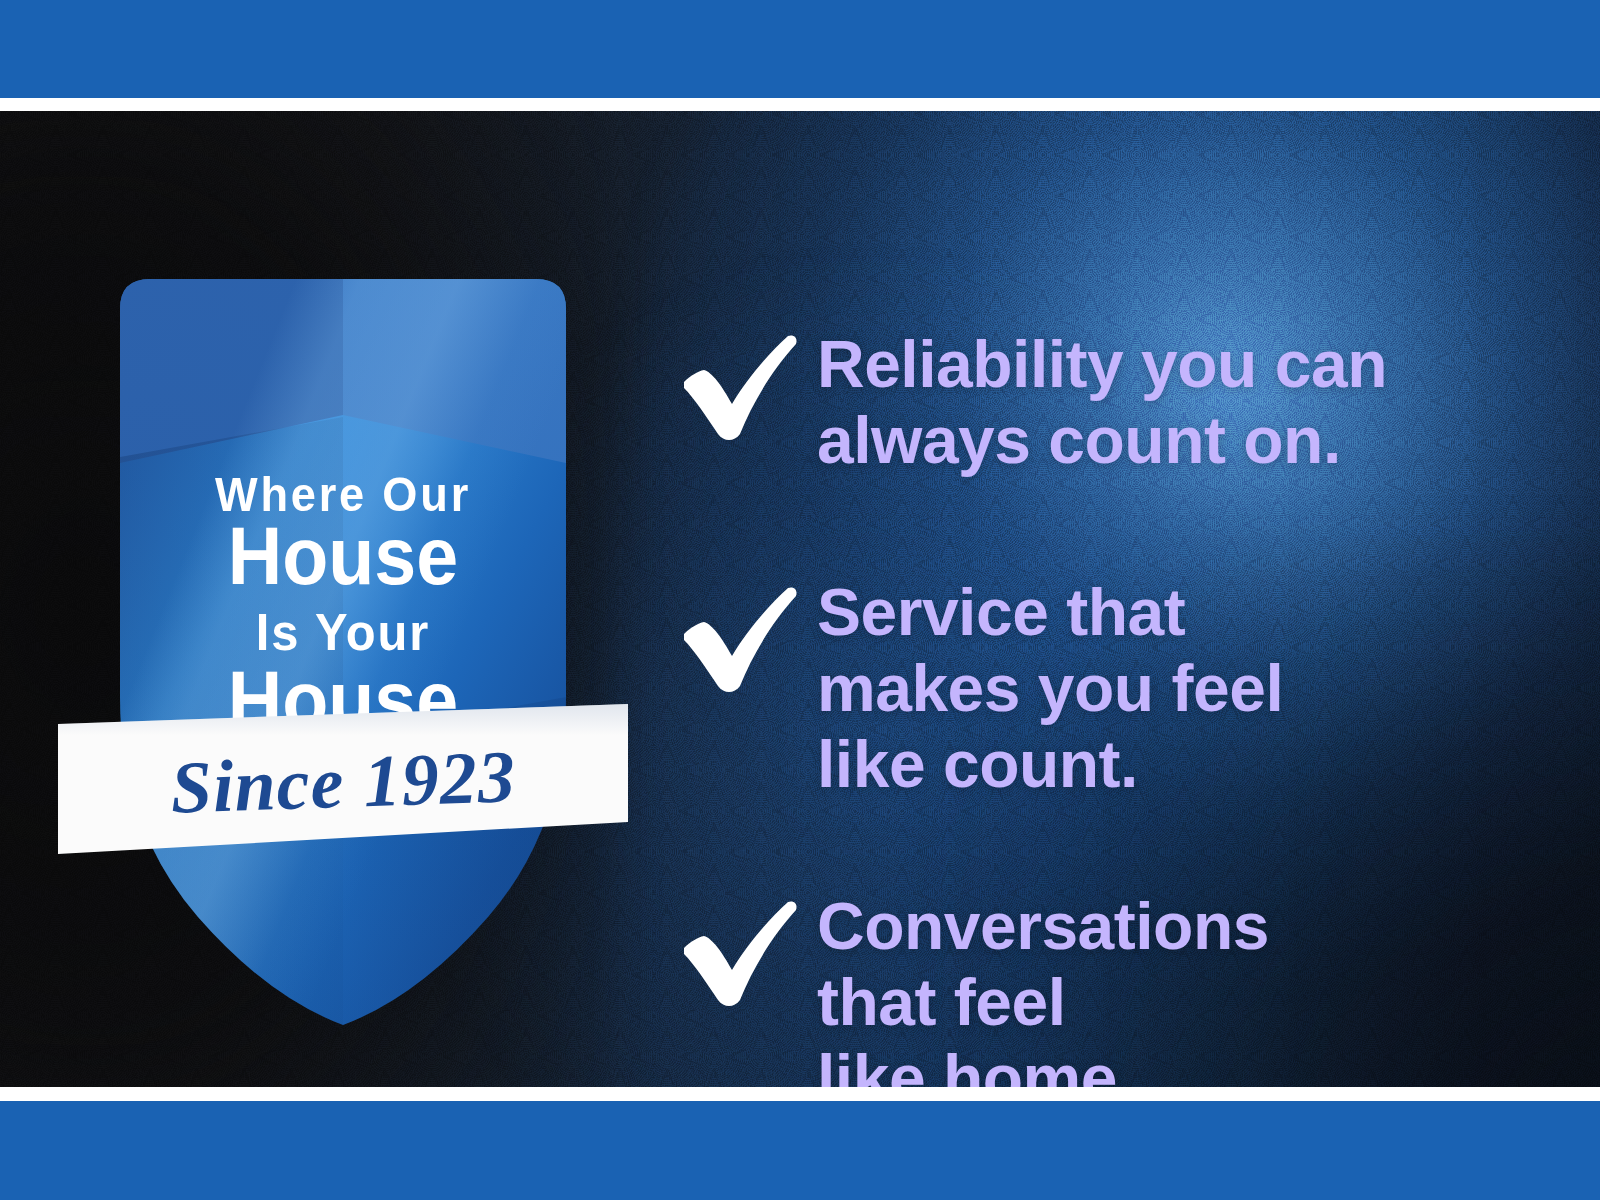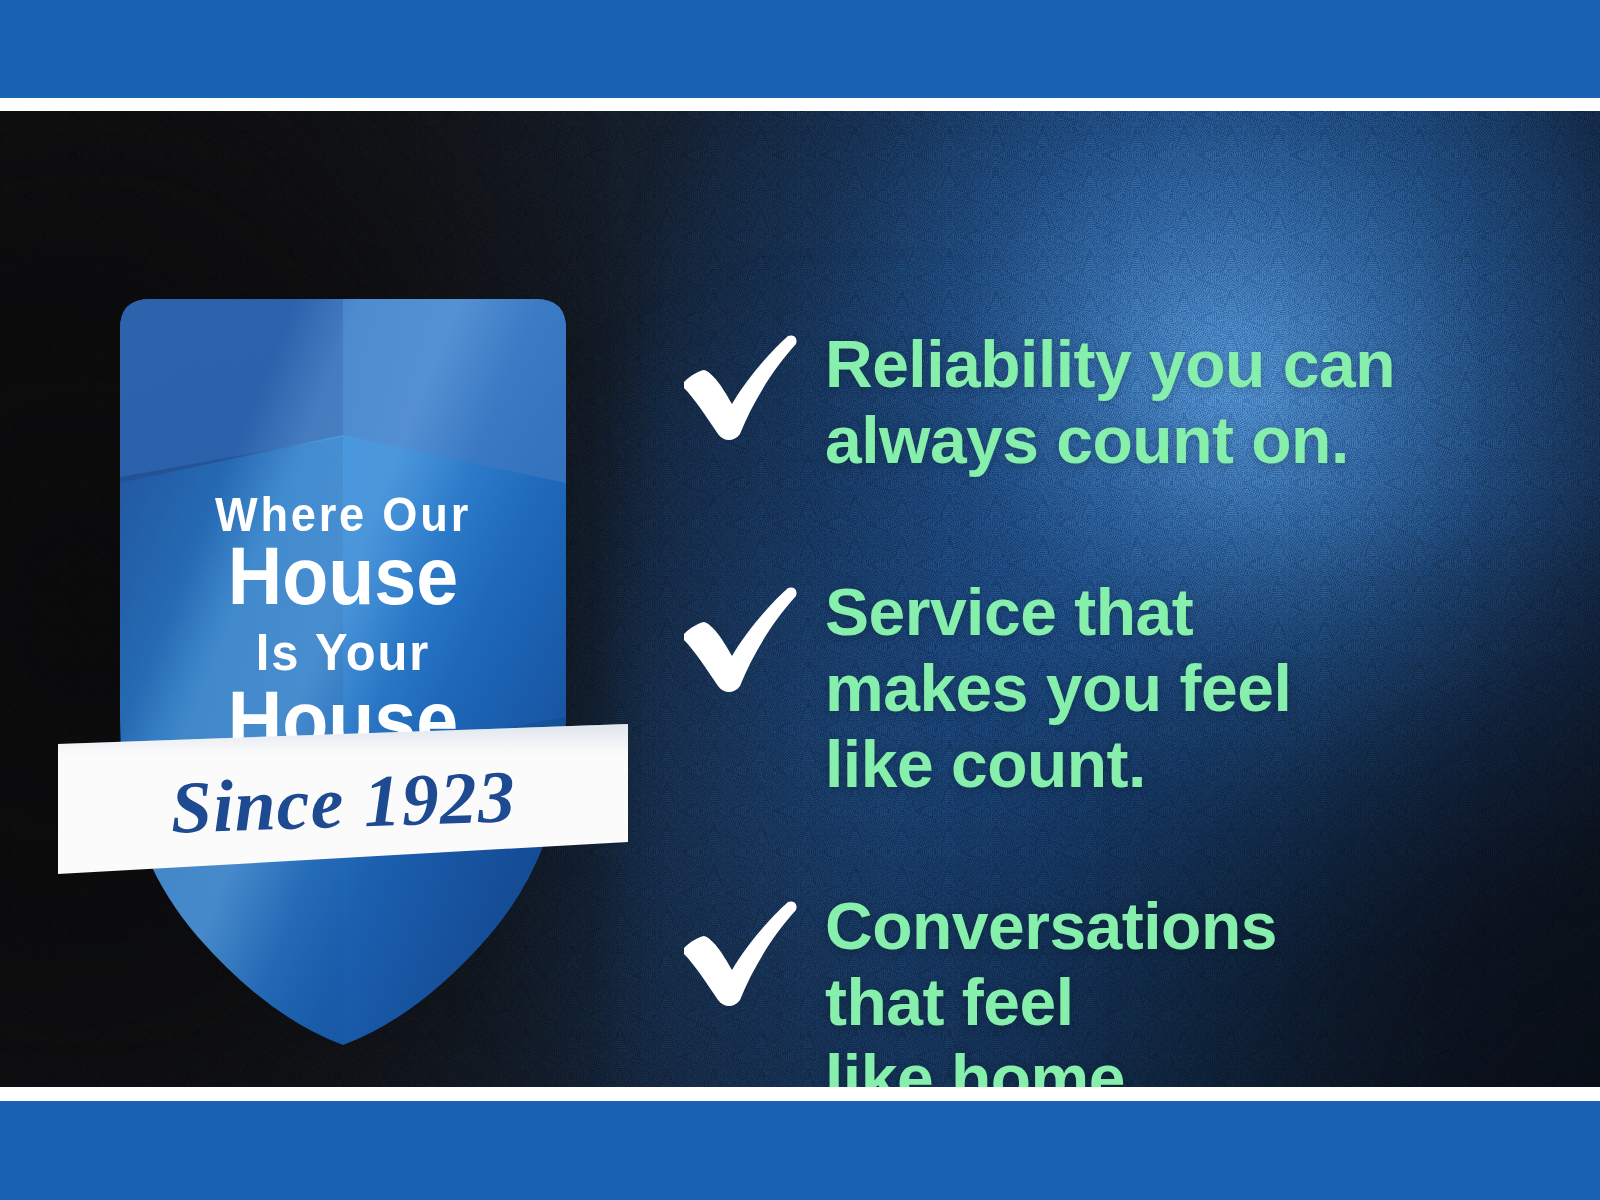--- a/index.html
+++ b/index.html
@@ -128,21 +128,21 @@
       repeating-radial-gradient(circle at 13px 7px, rgba(255,255,255,.55) 0 0.6px, rgba(0,0,0,0) 0.6px 2.1px),
       repeating-radial-gradient(circle at 29px 19px, rgba(0,0,0,.55) 0 0.6px, rgba(0,0,0,0) 0.6px 1.8px),
       repeating-radial-gradient(circle at 5px 23px, rgba(255,255,255,.40) 0 0.5px, rgba(0,0,0,0) 0.5px 2.6px),
       repeating-radial-gradient(circle at 41px 3px, rgba(0,0,0,.40) 0 0.5px, rgba(0,0,0,0) 0.5px 2.3px);
     background-size: 47px 41px, 37px 29px, 53px 43px, 31px 37px;
   }
 
   
   #badge {
     position: absolute;
-    left: 70px; top: 176px;
+    left: 70px; top: 156px;
     width: 545px; height: 790px;
   }
   .shield-shape {
     position: absolute;
     left: 18px; top: 0px;
     width: 510px; height: 760px;
     clip-path: path("M 32 42 Q 32 12 62 12 L 448 12 Q 478 12 478 42 L 478 430 Q 478 560 400 650 Q 330 730 255 758 Q 180 730 110 650 Q 32 560 32 430 Z");
     background:
       linear-gradient(118deg,
         #2c63b1 0%,
@@ -280,30 +280,29 @@
   .check {
     flex: 0 0 auto;
     width: 145px;
     height: 130px;
     position: relative;
     margin-right: 12px;
   }
   .check svg { display: block; }
 
   .item-text {
-    color: #86efac;
+    color: #c4b5fd;
     font-family: "Liberation Sans", sans-serif;
     font-weight: bold;
     font-size: 66px;
     line-height: 76px;
     letter-spacing: -0.5px;
     white-space: pre-line;
     padding-top: 8px;
     text-shadow: 0 2px 10px rgba(0,0,0,0.22);
-    margin-left: 8px;
   }
   .item-2 .item-text { padding-top: 4px; }
   .item-3 .item-text { padding-top: 4px; }
 </style>
 </head>
 <body>
 
 <div id="canvas">
 
   <div class="bar-blue-top"></div>

